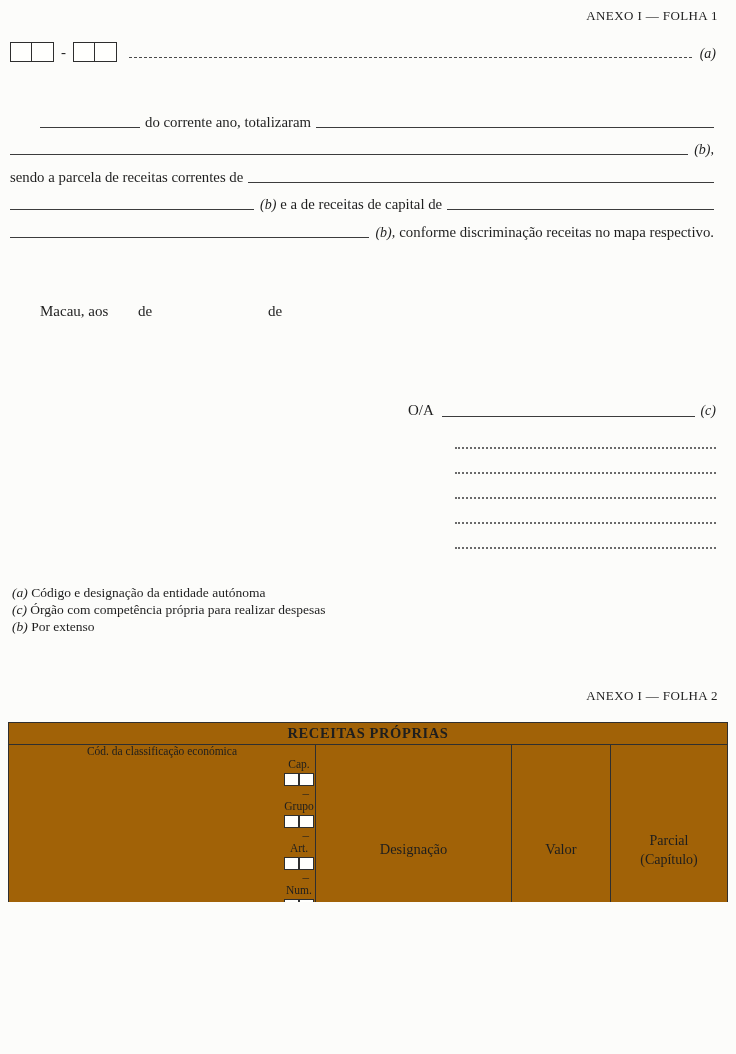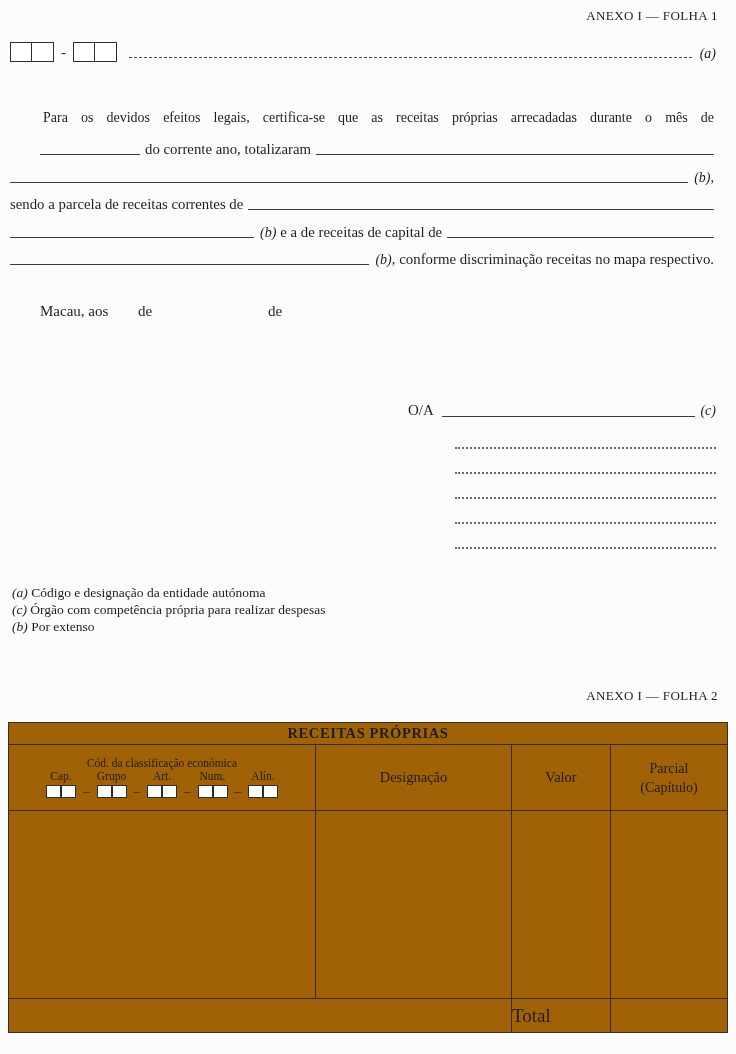--- a/index.html
+++ b/index.html
@@ -1,20 +1,20 @@
 <!DOCTYPE html>
 <html><head>
 <meta charset="utf-8">
 <style>
   * { box-sizing: border-box; margin: 0; padding: 0; }
   html, body { background: #fcfcfa; }
   .page {
     position: relative;
     width: 736px;
-    height: 1054px;
+    height: 902px;
     background: #fcfcfa;
     font-family: "Liberation Serif", serif;
     color: #1e1e1e;
     overflow: hidden;
     padding-left: 32px;
   }
 
   
   .hdr { position: absolute; right: 18px; font-size: 13px; letter-spacing: 0.4px; white-space: nowrap; }
   .hdr1 { top: 8px; }
@@ -69,21 +69,21 @@
   .fn .note { font-size: 13.5px; }
 
   
   .rp { position: absolute; top: 722px; left: 8px; width: 720px; border-collapse: collapse; table-layout: fixed; background: #a16207; }
   .rp td { border: 1.4px solid #2f2f2f; padding: 0; }
   .col1 { width: 307px; } .col2 { width: 196px; } .col3 { width: 99px; }
   .t-title { height: 22px; text-align: center; font-weight: bold; font-size: 14.5px; letter-spacing: 0.6px; vertical-align: middle; }
   .trow-head td { height: 66px; text-align: center; vertical-align: middle; font-size: 14.5px; }
   .th-code { vertical-align: top; padding-top: 4px; }
   .code-caption { font-size: 11.5px; text-align: center; margin-bottom: 1px; }
-  .code-grid { display: flex; justify-content: center; align-items: flex-end; margin-top: 1px; }
+  .code-grid { display: flex; justify-content: center; align-items: flex-end; margin-top: 1px; flex-direction: column; }
   .code-col { display: inline-flex; flex-direction: column; align-items: center; margin: 0 1px; }
   .code-label { font-size: 11.5px; margin-bottom: 3px; white-space: nowrap; }
   .boxpair.small .cell { width: 15px; height: 13px; border-width: 1.2px; }
   .code-dash { align-self: flex-end; margin: 0 6px 1px 6px; font-size: 13px; line-height: 13px; }
   .th-parcial div { line-height: 19px; font-size: 14px; }
   .trow-body td { height: 188px; }
   .trow-total td { height: 34px; }
   .t-total { text-align: left; font-size: 19px; vertical-align: middle; }
 </style>
 </head>
@@ -101,21 +101,20 @@
     <span class="dash-sep">-</span>
     <span class="boxpair">
       <span class="cell"></span>
       <span class="cell"></span>
     </span>
     <span class="dashline"></span>
     <span class="note">(a)</span>
   </div>
 
   <div class="para">
-    <div class="pline just">Para os devidos efeitos legais, certifica-se que as receitas próprias arrecadadas durante o mês de</div>
     <div class="pline flex">
       <span class="blank w100 ml30"></span>
       <span class="txt mx5">do corrente ano, totalizaram</span>
       <span class="blank grow"></span>
     </div>
     <div class="pline flex">
       <span class="blank grow"></span>
       <span class="note ml6">(b),</span>
     </div>
     <div class="pline flex">

